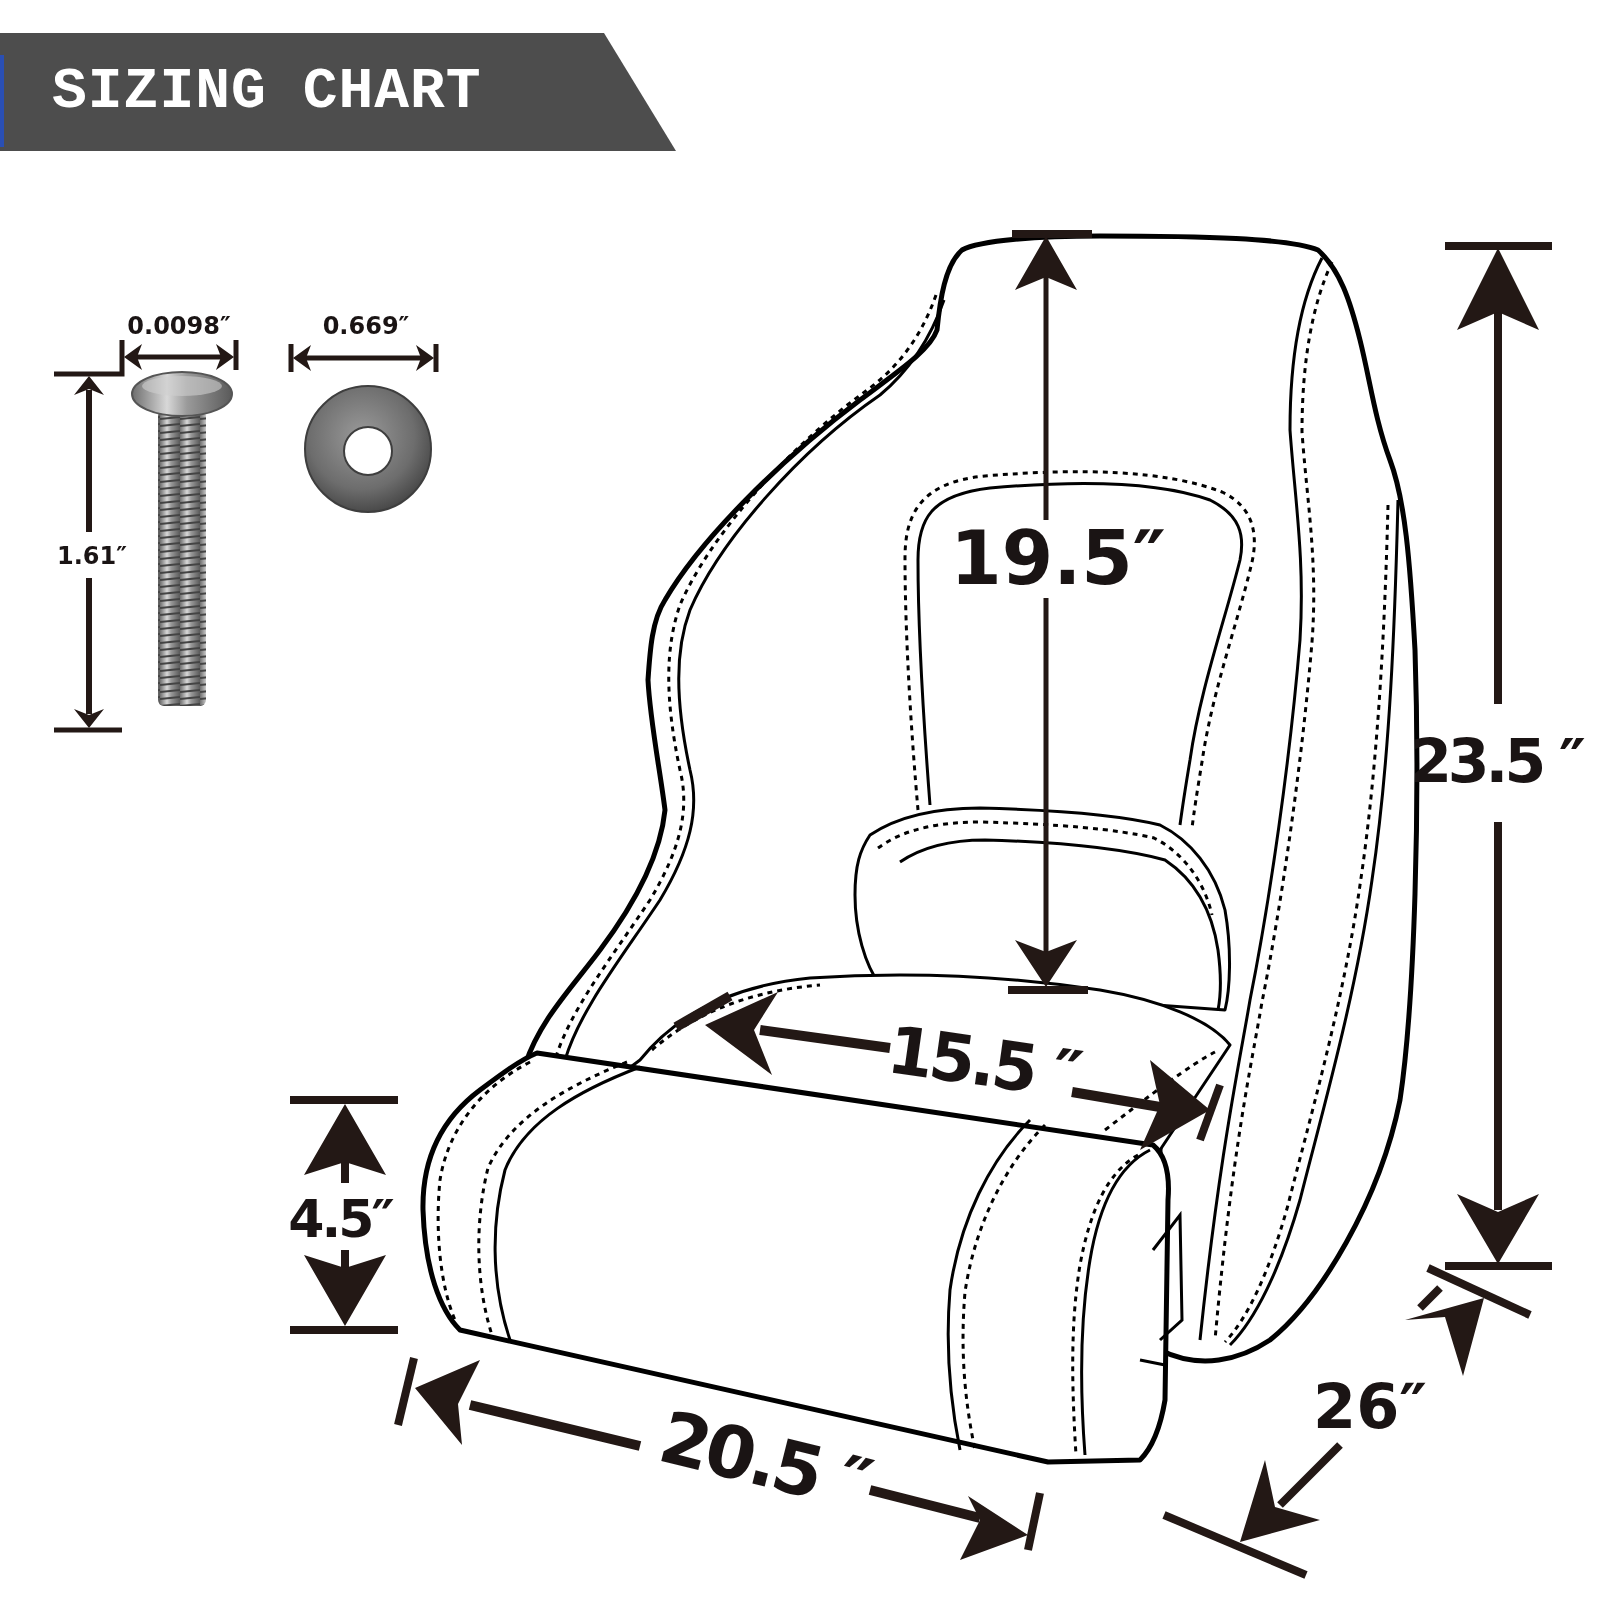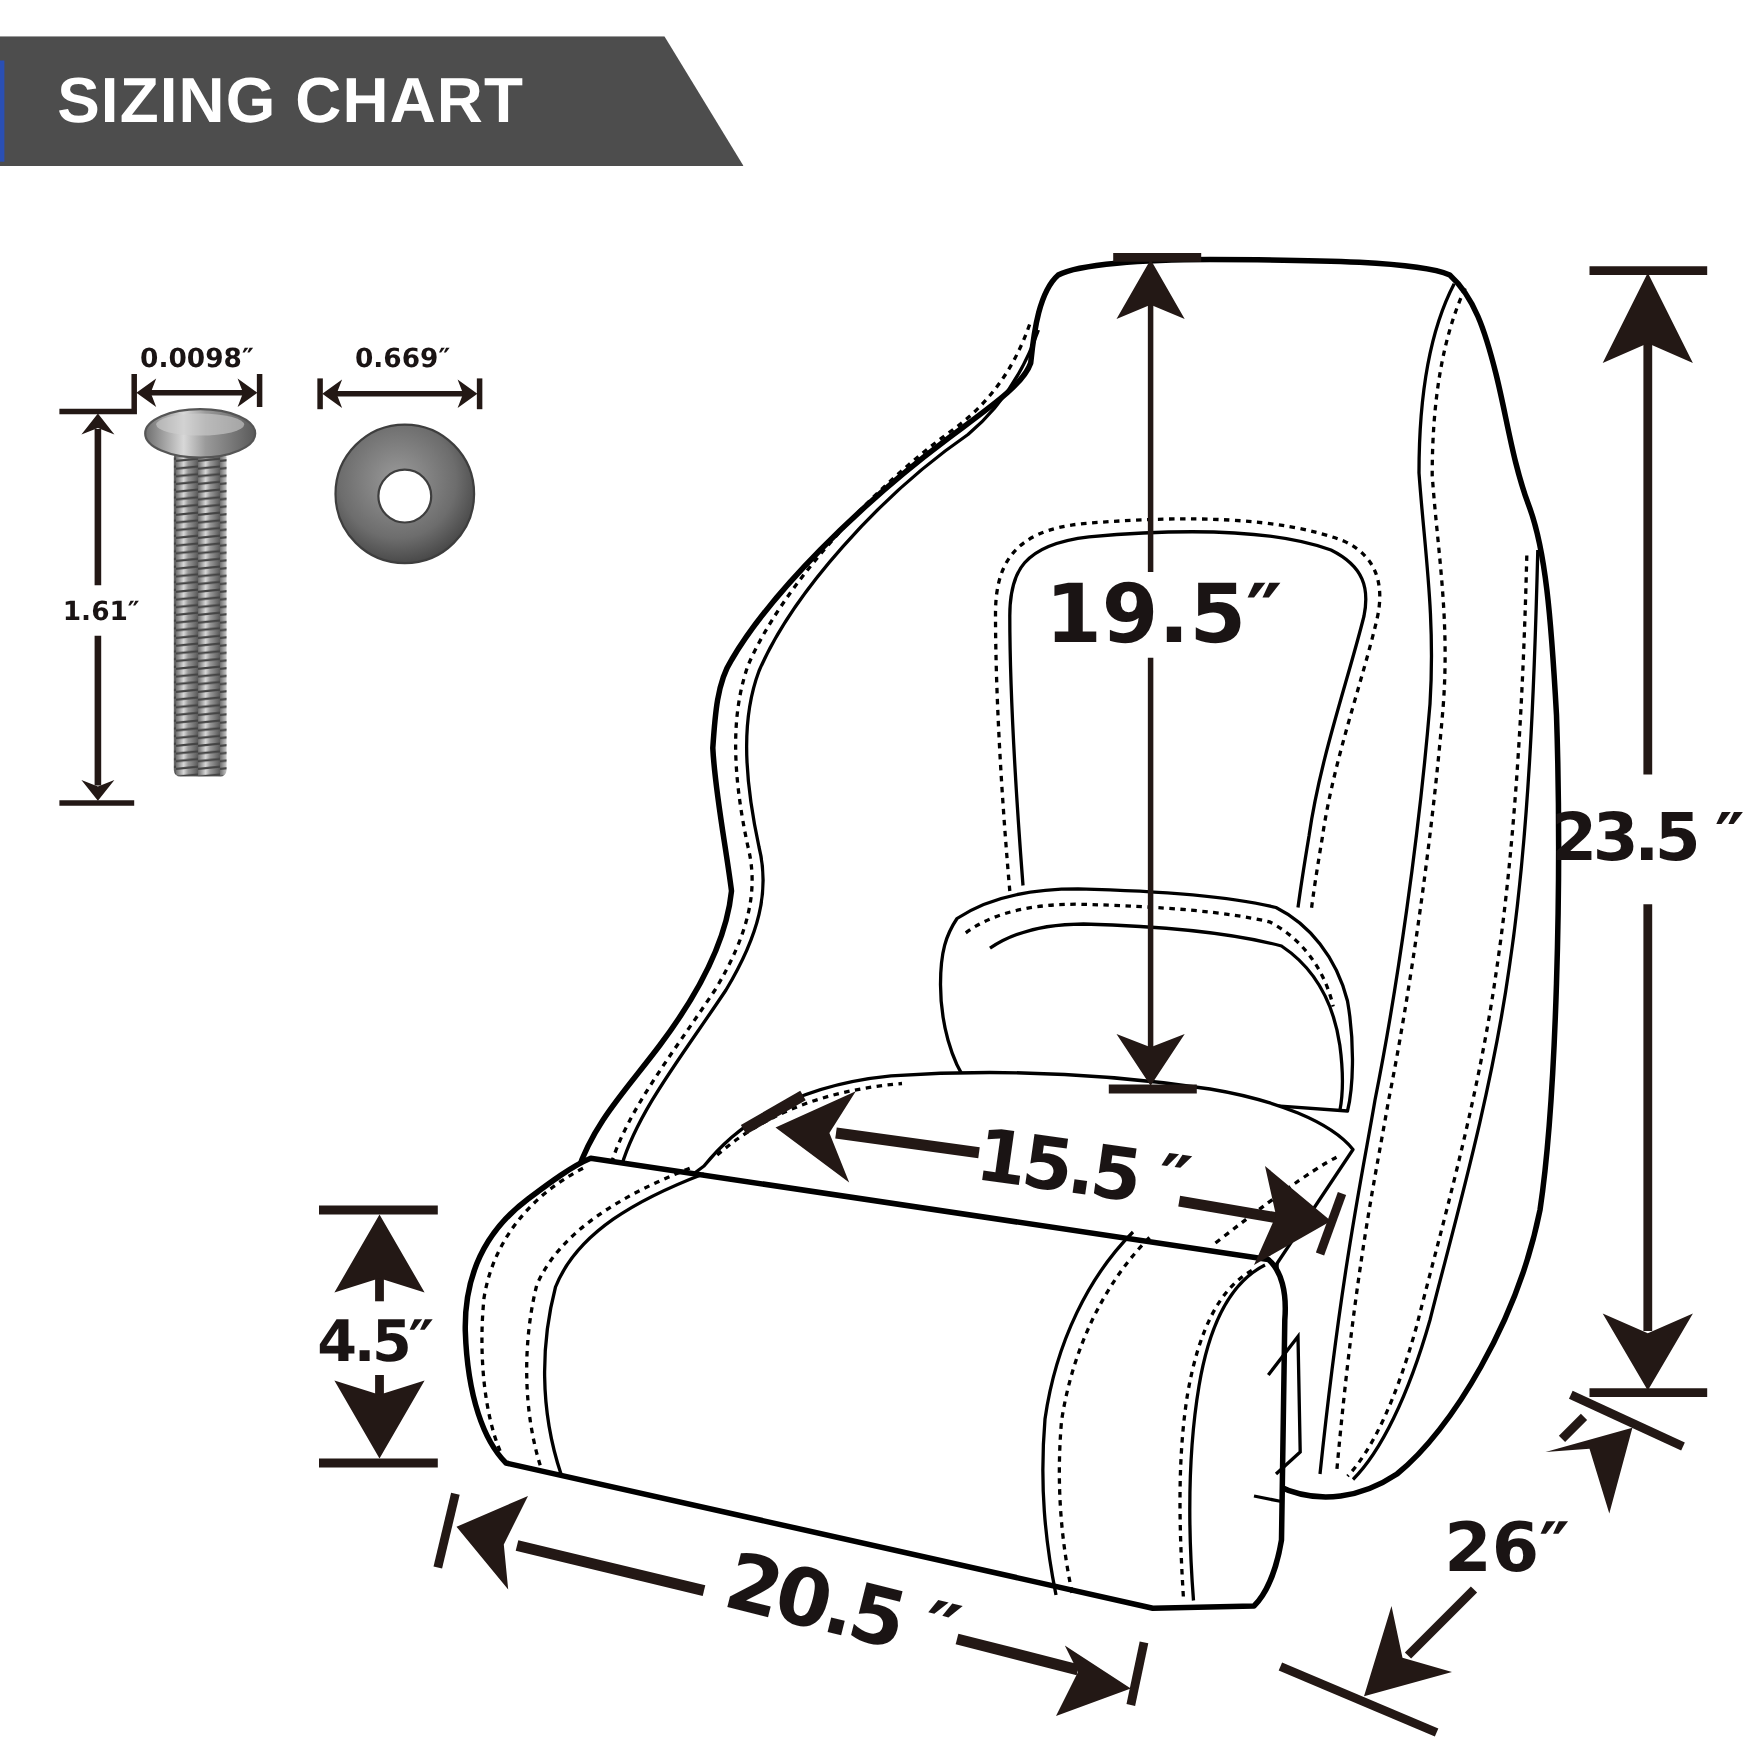--- a/index.html
+++ b/index.html
@@ -20,21 +20,21 @@
       top: 33px;
       width: 676px;
       height: 118px;
     }
     .banner svg { position: absolute; left: 0; top: 0; }
     .banner-title {
       position: absolute;
       left: 52px;
       top: 24px;
       color: #ffffff;
-      font-family: Liberation Sans, sans-serif;
+      font-family: Liberation Mono, monospace;
       font-weight: bold;
       font-size: 58px;
       letter-spacing: 1px;
       line-height: 70px;
       white-space: nowrap;
     }
     .diagram {
       position: absolute;
       left: 0;
       top: 0;

